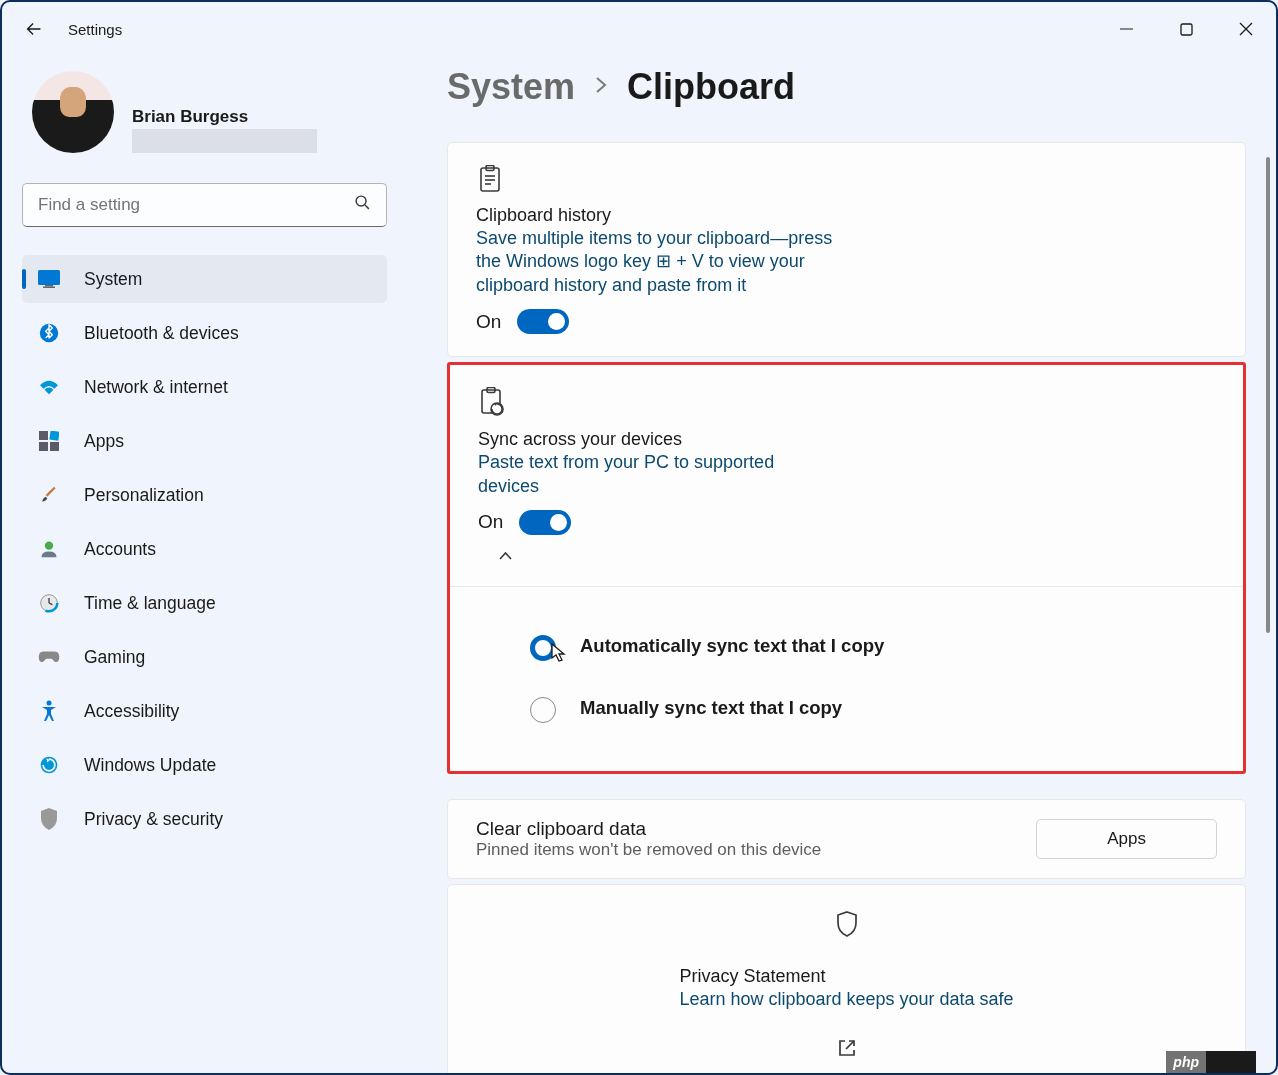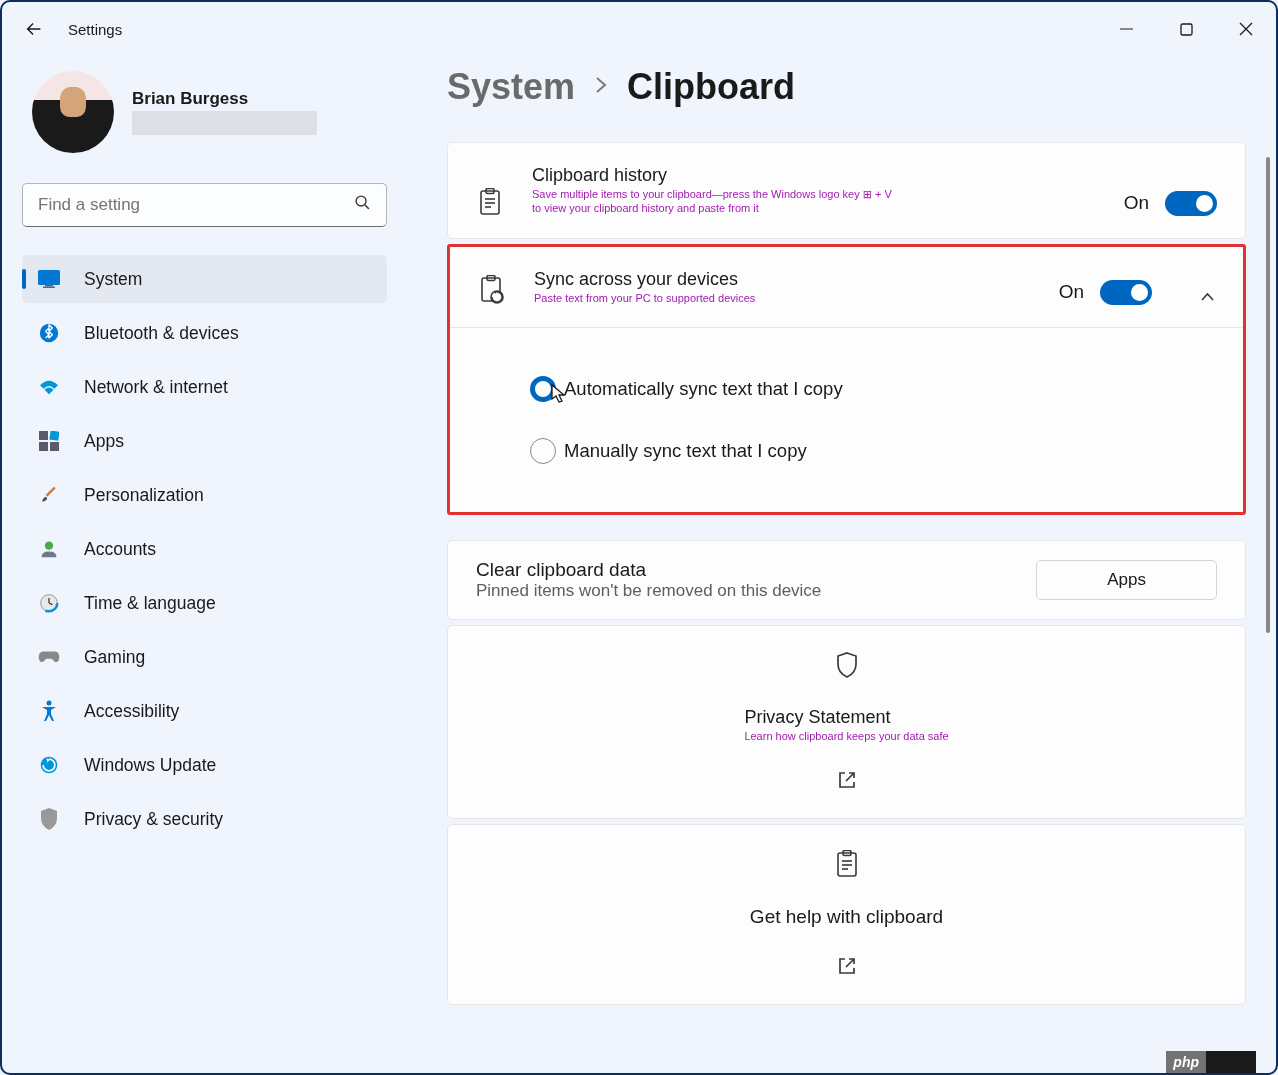--- a/index.html
+++ b/index.html
@@ -61,21 +61,21 @@
       overflow: hidden;
     }
     .sidebar {
       width: 405px;
       padding: 15px 20px;
       display: flex;
       flex-direction: column;
     }
     .user-profile {
       display: flex;
-      align-items: flex-start;
+      align-items: flex-end;
       margin-bottom: 30px;
       margin-left: 10px;
       gap: 18px;
     }
     .avatar {
       width: 82px;
       height: 82px;
       border-radius: 50%;
       background: linear-gradient(to bottom, #f5e6e6 0%, #f5e6e6 35%, #1a1a1a 35%);
       position: relative;
@@ -188,42 +188,43 @@
       color: #1a1a1a;
     }
     .setting-card {
       background: #fdfdfe;
       border: 1px solid #e7e7e7;
       border-radius: 5px;
       margin-bottom: 5px;
     }
     .setting-row {
       display: flex;
-      align-items: flex-end;
+      align-items: flex-start;
       padding: 22px 28px;
-      gap: 28px;
+      gap: 12px;
+      flex-direction: column;
     }
     .setting-icon {
       width: 28px;
       display: flex;
       align-items: center;
       justify-content: center;
       color: #3a3a3a;
     }
     .setting-text {
       flex: 1;
     }
     .setting-title {
       font-size: 18px;
       color: #1a1a1a;
       margin-bottom: 1px;
     }
     .setting-desc {
-      font-size: 11px;
-      color: #a21caf;
+      font-size: 18px;
+      color: #0c4a6e;
       line-height: 1.3;
     }
     .toggle-group {
       display: flex;
       align-items: center;
       gap: 16px;
     }
     .toggle-label {
       font-size: 19px;
       color: #1a1a1a;
@@ -259,23 +260,23 @@
       margin-left: 20px;
       color: #3a3a3a;
       font-size: 15px;
     }
     .radio-section {
       border-top: 1px solid #e7e7e7;
       padding: 30px 60px 30px 80px;
     }
     .radio-option {
       display: flex;
-      align-items: center;
-      gap: 8px;
+      gap: 24px;
       padding: 18px 0;
+      font-weight: bold;
     }
     .radio-circle {
       width: 26px;
       height: 26px;
       border-radius: 50%;
       border: 1.5px solid #8a8a8a;
     }
     .radio-circle.selected {
       border: 5px solid #0067c0;
     }

